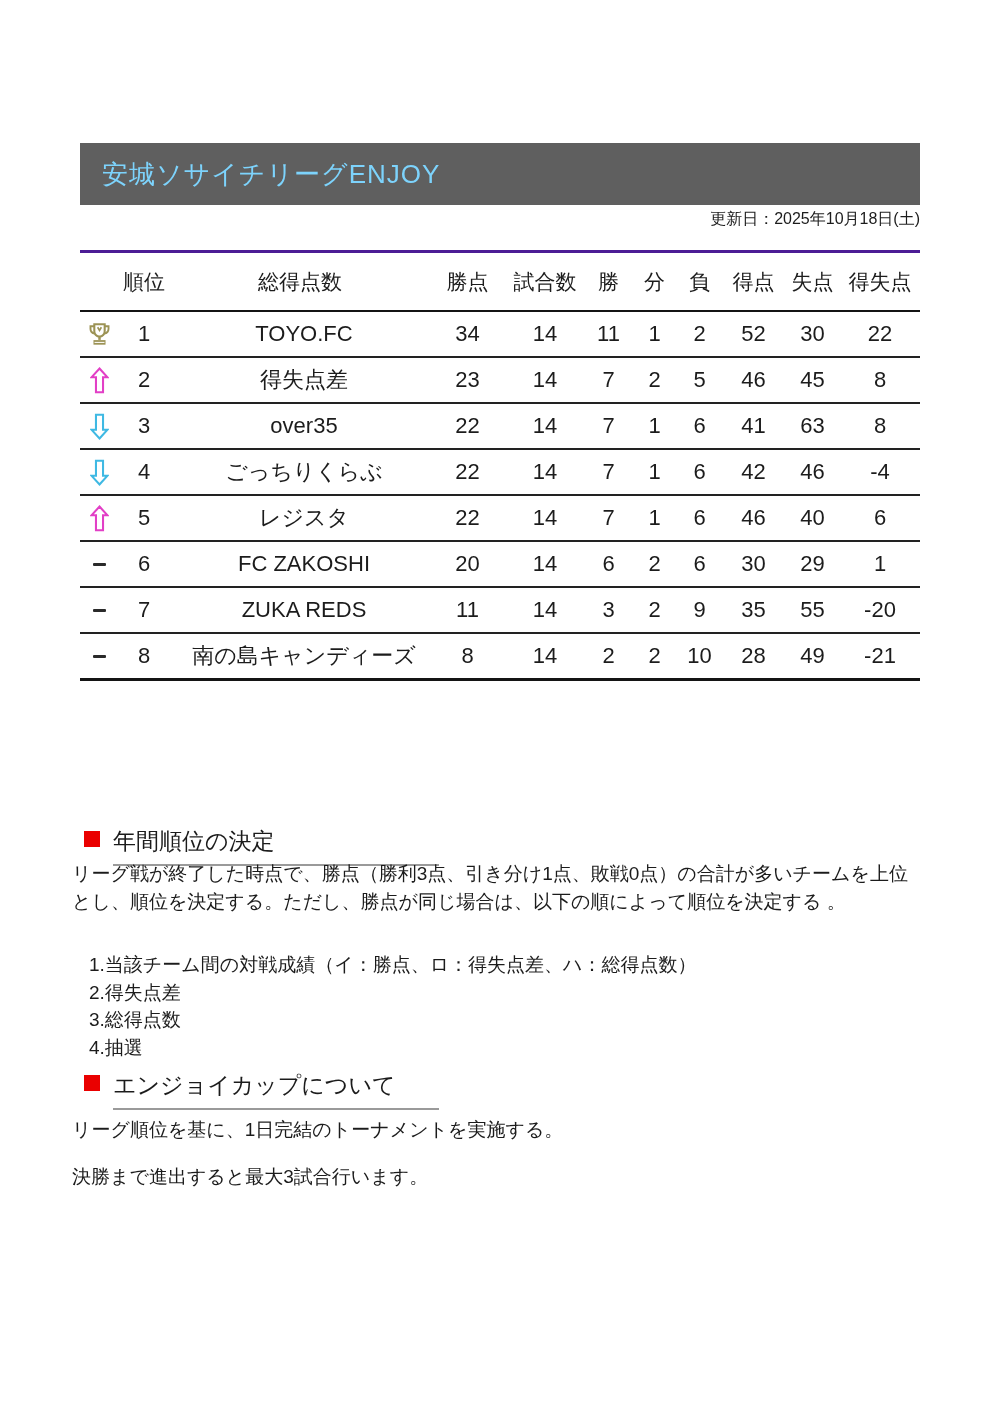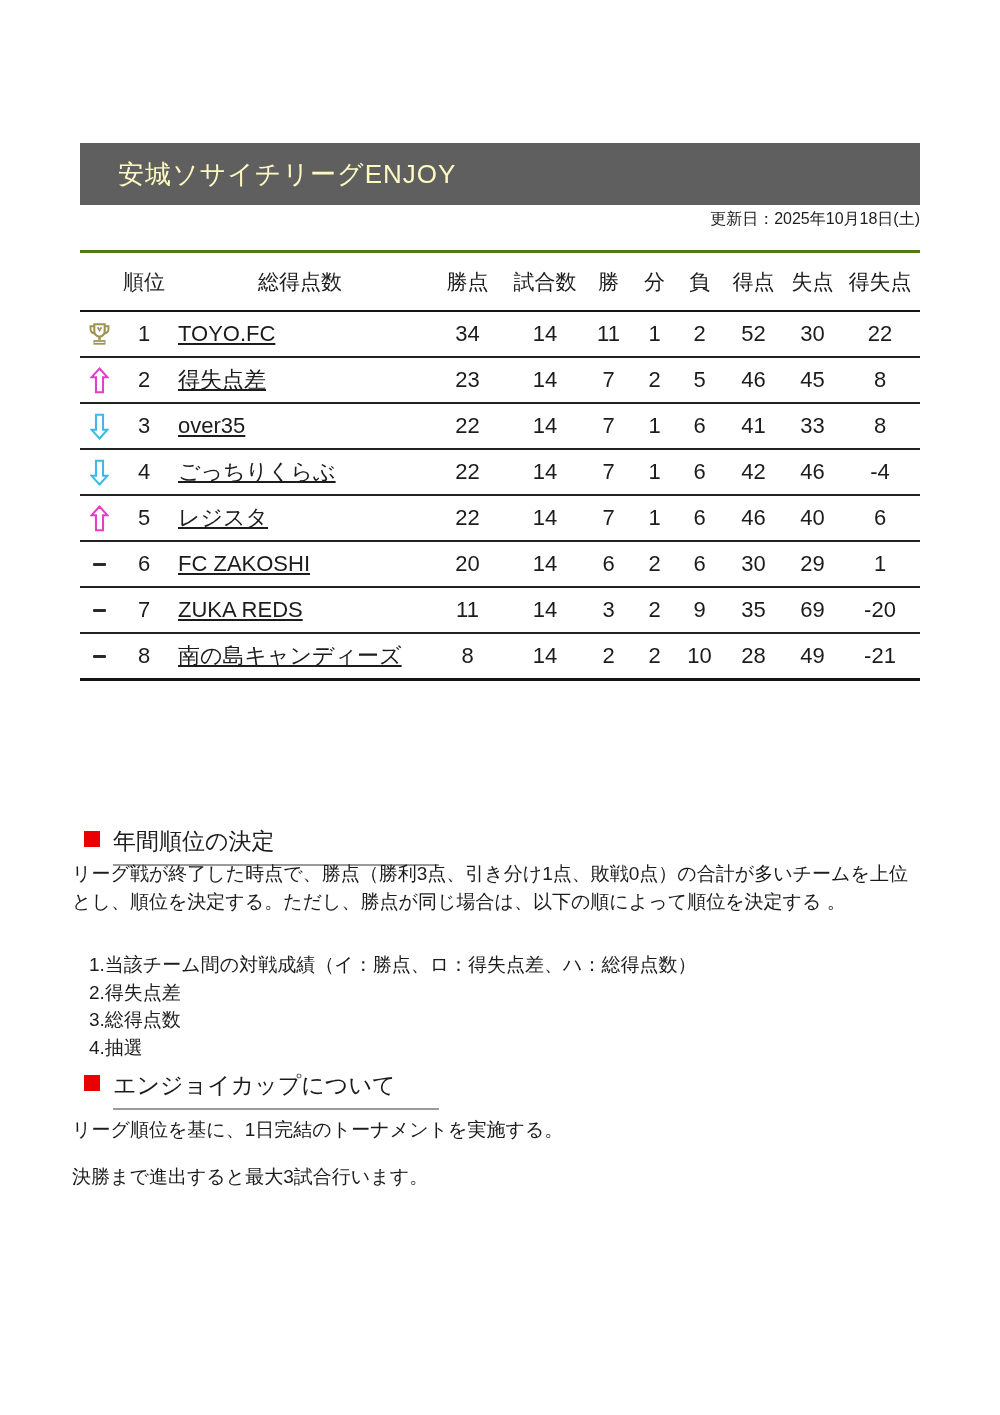--- a/index.html
+++ b/index.html
@@ -9,43 +9,43 @@
     color:#1c1c1c;
     -webkit-font-smoothing:antialiased;
   }
   .page{position:relative;width:1000px;height:1415px;overflow:hidden;background:#fff;}
 
   
   .titlebar{
     position:absolute;left:80px;top:143px;width:840px;height:62px;
     background:#5f5f5f;display:flex;align-items:center;
   }
-  .titlebar-text{color:#fef9c3;font-size:26px;padding-left:38px;letter-spacing:1px;}
+  .titlebar-text{color:#7dd3fc;font-size:26px;padding-left:22px;letter-spacing:1px;}
 
   
   .updated{
     position:absolute;left:80px;top:209px;width:840px;
     text-align:right;font-size:16px;color:#1c1c1c;
   }
 
   
   .standings{
     position:absolute;left:80px;top:250px;width:840px;
-    border-top:3px solid #4d7c0f;
+    border-top:3px solid #4c1d95;
   }
   .thead,.trow{
     display:grid;
     grid-template-columns:38px 52px 260px 75px 80px 47px 45px 45px 63px 55px 80px;
     align-items:center;
   }
   .thead{height:57px;border-bottom:2px solid #141414;font-size:21px;}
   .trow{height:44px;border-bottom:2px solid #222222;font-size:22px;}
   .trow.last{border-bottom:3px solid #141414;}
   .cell{text-align:center;white-space:nowrap;}
-  .cell.club{text-align:left;padding-left:8px;overflow:hidden;text-decoration:underline;}
+  .cell.club{text-align:center;padding-left:8px;overflow:hidden;}
   .icon-cell{display:flex;justify-content:center;align-items:center;height:100%;}
   .dash{width:13px;height:3px;background:#2a2a2a;border-radius:1px;}
 
   
   .section-heading{
     position:absolute;left:84px;display:flex;align-items:flex-start;gap:13px;
   }
   .red-square{width:16px;height:16px;background:#ea0000;margin-top:5px;flex:0 0 auto;}
   .heading-underline{
     width:326px;border-bottom:2px solid #9a9a9a;
@@ -137,21 +137,21 @@
         </svg>
       </div>
       <div class="cell">3</div>
       <div class="cell club">over35</div>
       <div class="cell">22</div>
       <div class="cell">14</div>
       <div class="cell">7</div>
       <div class="cell">1</div>
       <div class="cell">6</div>
       <div class="cell">41</div>
-      <div class="cell">33</div>
+      <div class="cell">63</div>
       <div class="cell">8</div>
     </div>
 
     <div class="trow">
       <div class="icon-cell">
         <svg width="19" height="27" viewBox="0 0 18 26">
           <path d="M9 24.5 L16.5 16.2 H12.4 V1.7 H5.6 V16.2 H1.5 Z" fill="#ffffff" stroke="#3fb9e3" stroke-width="2" stroke-linejoin="miter"></path>
         </svg>
       </div>
       <div class="cell">4</div>
@@ -205,21 +205,21 @@
           <div class="dash"></div>
         </div>
       <div class="cell">7</div>
       <div class="cell club">ZUKA REDS</div>
       <div class="cell">11</div>
       <div class="cell">14</div>
       <div class="cell">3</div>
       <div class="cell">2</div>
       <div class="cell">9</div>
       <div class="cell">35</div>
-      <div class="cell">69</div>
+      <div class="cell">55</div>
       <div class="cell">-20</div>
     </div>
 
     <div class="trow last">
       <div class="icon-cell">
           <div class="dash"></div>
         </div>
       <div class="cell">8</div>
       <div class="cell club">南の島キャンディーズ</div>
       <div class="cell">8</div>

